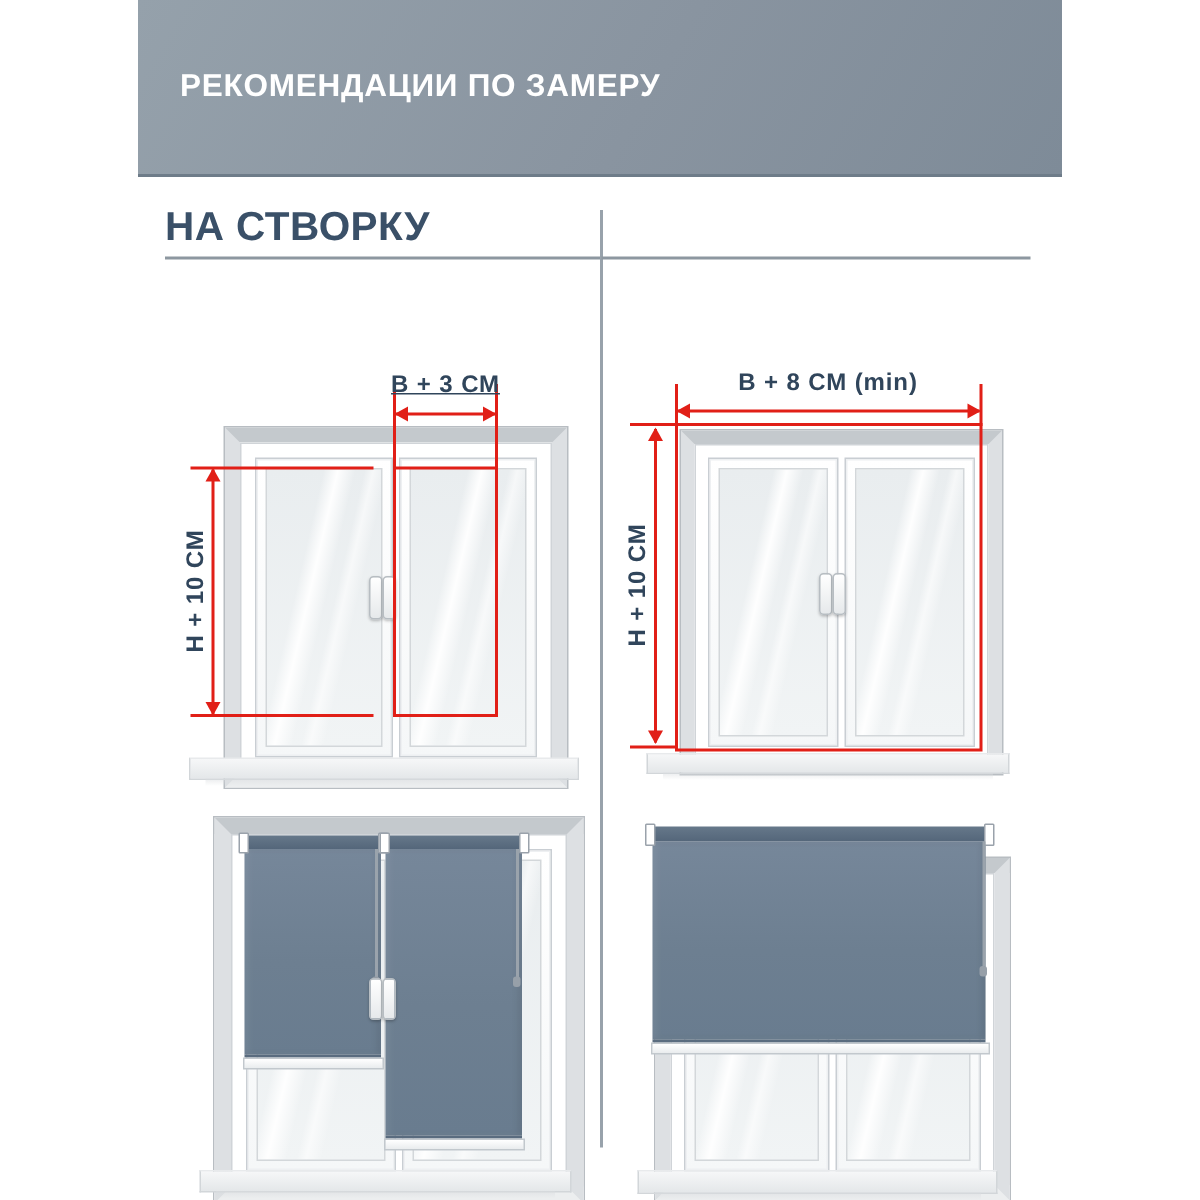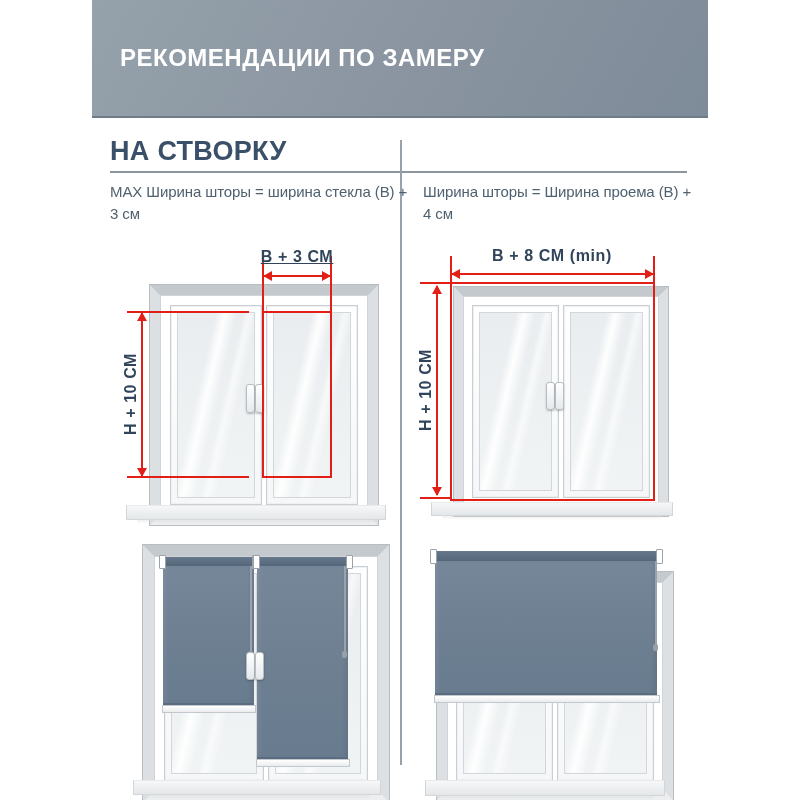--- a/index.html
+++ b/index.html
@@ -3,21 +3,21 @@
 <meta charset="utf-8">
 <style>
   html,body{margin:0;padding:0;background:#ffffff;}
   .page{position:relative;width:800px;height:800px;background:#ffffff;overflow:hidden;
         font-family:"Liberation Sans",sans-serif;}
 
   
   .banner{position:absolute;left:92px;top:0;width:616px;height:116px;
           background:linear-gradient(120deg,#95a1ab 0%,#8994a0 55%,#7e8b98 100%);
           border-bottom:2px solid #6e7c89;display:flex;align-items:center;}
-  .banner h1{margin:0 0 0 28px;font-size:24px;font-weight:bold;color:#ffffff;letter-spacing:.5px;}
+  .banner h1{margin:0 0 0 28px;font-size:21px;font-weight:bold;color:#ffffff;letter-spacing:.5px;}
 
   
   .divider{position:absolute;left:400px;top:140px;width:2px;height:625px;background:#98a2ab;}
   .col-title{position:absolute;font-size:27px;font-weight:bold;color:#3a5068;letter-spacing:.3px;}
   .col-underline{position:absolute;height:2px;background:#8d97a0;}
   .rules{position:absolute;font-size:15px;color:#50616f;line-height:22px;letter-spacing:-.1px;}
 
   
   .reveal{position:absolute;background:#ffffff;border-style:solid;
           border-color:#c4c9cd #dde0e3 #eceeef #dde0e3;box-shadow:0 0 0 1px #b8bdc2;}
@@ -69,26 +69,24 @@
 
   <div class="banner">
     <h1>РЕКОМЕНДАЦИИ ПО ЗАМЕРУ</h1>
   </div>
 
   <div class="divider"></div>
 
   <div class="col-title" style="left:110px;top:136px;">НА СТВОРКУ</div>
   <div class="col-underline" style="left:110px;top:171px;width:290px;"></div>
   <div class="rules" style="left:110px;top:181px;width:300px;">
-    <div>MAX Ширина шторы = ширина стекла (В) + 3 см</div>
   </div>
 
   <div class="col-underline" style="left:401px;top:171px;width:286px;"></div>
   <div class="rules" style="left:423px;top:181px;width:280px;">
-    <div>Ширина шторы = Ширина проема (В) + 4 см</div>
   </div>
 
   <div>
     <div class="reveal" style="left:150px;top:285px;width:208px;height:220px;border-width:10px;">
       <div class="frame" style="padding:9px;">
         <div class="sash">
             <div class="glass"></div>
           </div>
         <div class="sash">
             <div class="glass"></div>

